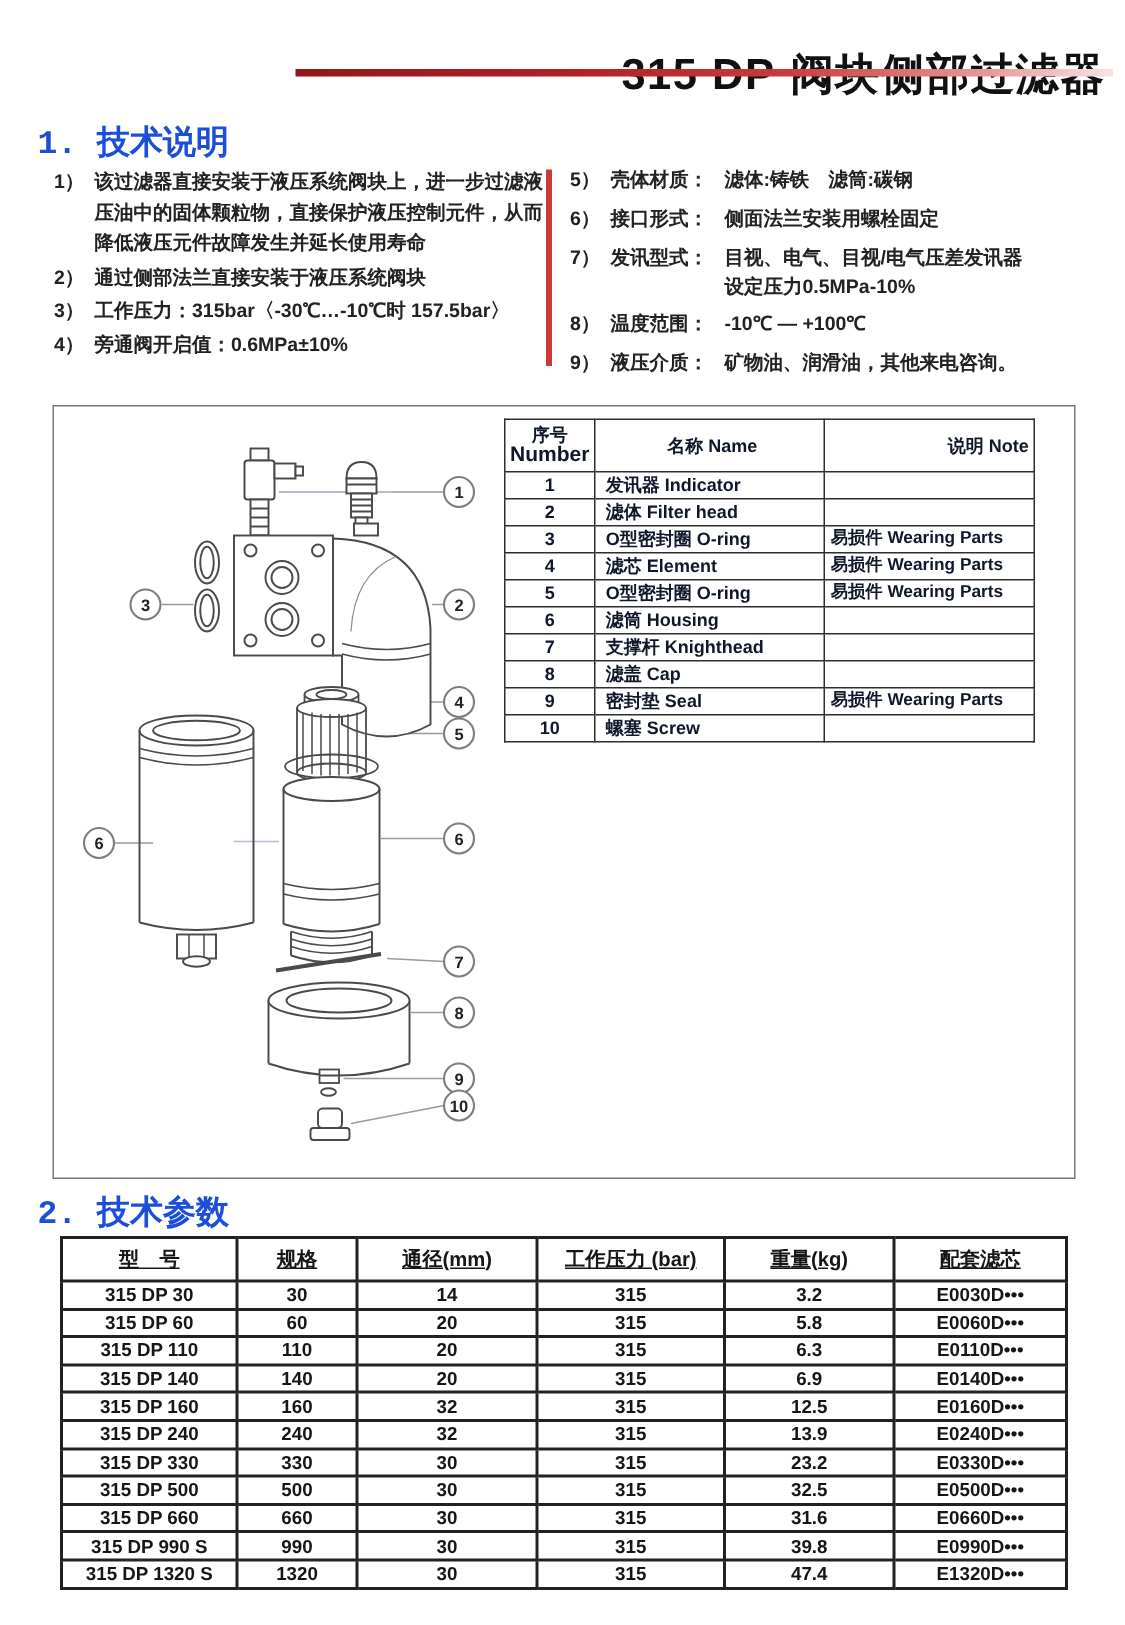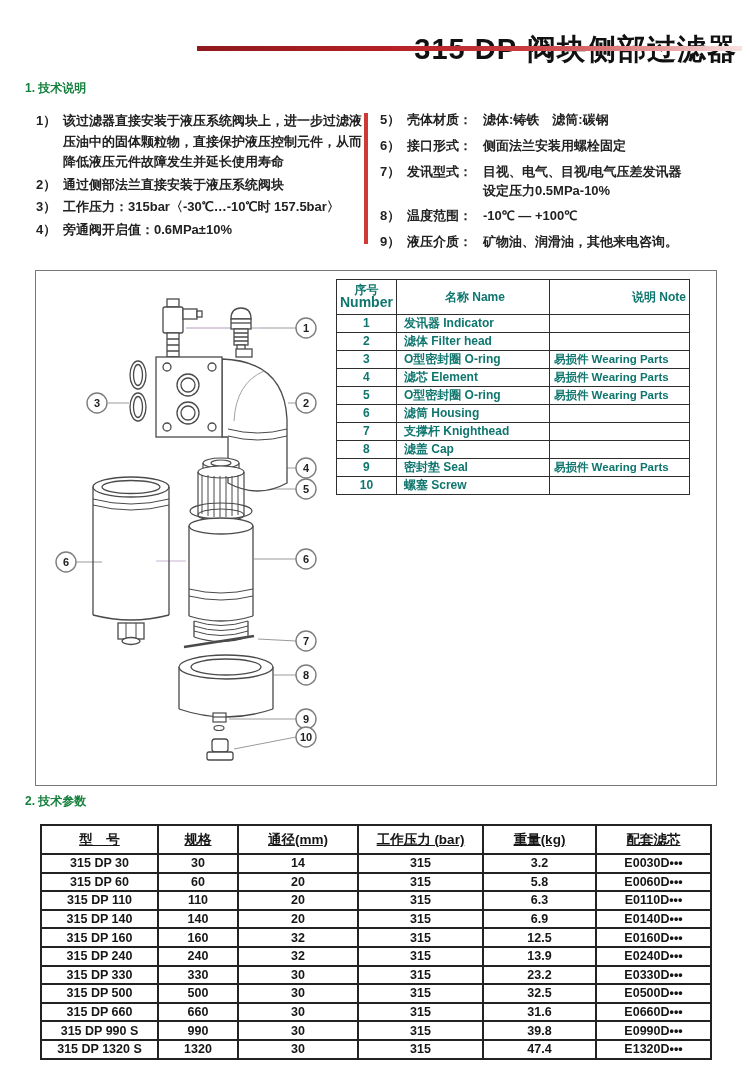--- a/index.html
+++ b/index.html
@@ -11,21 +11,21 @@
   .doc-title{
     position:absolute;top:10px;right:13px;font-size:29px;font-weight:bold;
     letter-spacing:1px;white-space:nowrap;color:#111;margin-top:20px;
   }
   .doc-title .code{margin-right:10px;}
   .title-rule{
     position:absolute;top:46px;left:197px;width:545px;height:5px;
     background:linear-gradient(90deg,#8e191d 0%,#b42025 35%,#c93a3e 60%,#e79b9b 85%,#f7e3e3 100%);
   }
   
-  .sec-heading{position:absolute;left:25px;font-size:12px;font-weight:bold;color:#15803d;}
+  .sec-heading{position:absolute;left:25px;font-size:22px;font-weight:bold;color:#1d4ed8;font-family:Liberation Mono, monospace;}
   #sec1-heading{top:80px;}
   #sec2-heading{top:793px;}
   
   .desc-col{position:absolute;top:111px;font-size:13px;font-weight:bold;color:#222;}
   #desc-left{left:36px;width:326px;}
   #desc-right{left:380px;width:356px;}
   .ditem{display:flex;margin-bottom:2px;line-height:1.58;}
   #desc-right .ditem{margin-bottom:7px;line-height:1.45;}
   .dnum{flex:none;width:27px;}
   .dtxt{flex:1;}
@@ -39,21 +39,21 @@
     position:absolute;left:35px;top:270px;width:680px;height:514px;
     border:1px solid #787878;background:#fff;
   }
   .draw-box svg{position:absolute;left:0;top:0;}
   
   .parts-table{
     position:absolute;left:336px;top:279px;border-collapse:collapse;background:#fff;
     table-layout:fixed;
   }
   .parts-table th,.parts-table td{
-    border:1.6px solid #2e2e2e;font-weight:bold;color:#0f766e;
+    border:1.6px solid #2e2e2e;font-weight:bold;color:#0f172a;
     padding:0 3px;height:17px;line-height:1.05;overflow:hidden;white-space:nowrap;
   }
   .parts-table th{font-size:12px;height:34px;text-align:center;}
   .parts-table th .en{display:block;font-size:14px;font-weight:bold;margin-top:-1px;}
   .parts-table td{font-size:12px;}
   .parts-table td.c-no{text-align:center;width:36px;}
   .parts-table td.c-name,.parts-table th.h-name{width:142px;text-align:left;padding-left:7px;}
   .parts-table th.h-name{text-align:center;}
   .parts-table td.c-note,.parts-table th.h-note{width:132px;text-align:left;padding-left:4px;font-size:11.5px;}
   .parts-table th.h-note{text-align:right;font-size:12px;}

